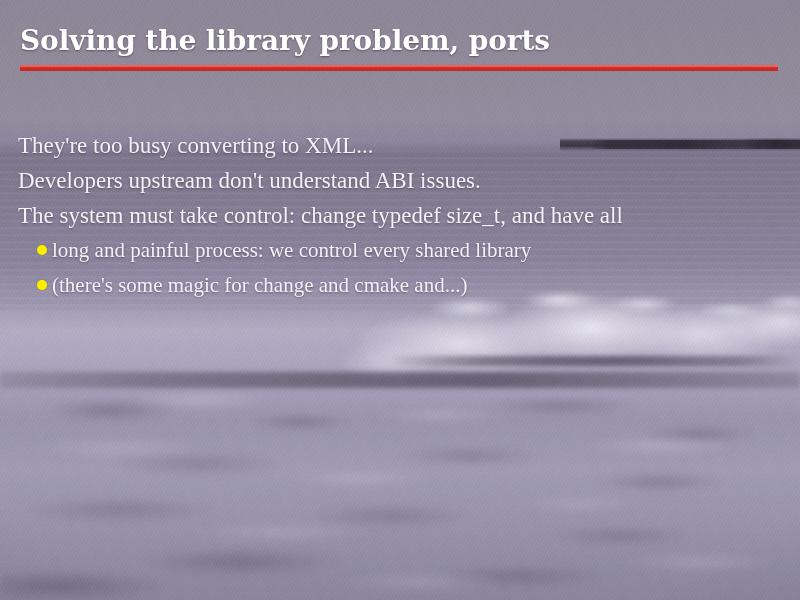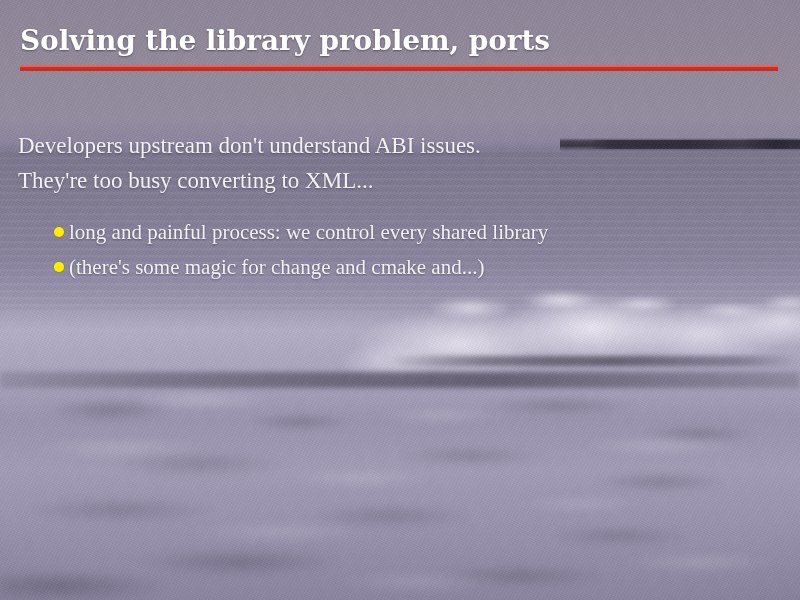--- a/index.html
+++ b/index.html
@@ -198,21 +198,21 @@
   }
   .para-line {
     font-size: 23px;
     line-height: 35px;
     color: #f4f2f6;
     white-space: nowrap;
     text-shadow: 0 1px 2px rgba(40,36,50,0.45);
   }
 
   .bullet-list {
-    margin: 17px;
+    margin: 0;
     padding: 0;
     list-style: none;
     position: relative;
     top: 0px;
   }
   .bullet-item {
     position: relative;
     padding-left: 34px;
     font-size: 21px;
     line-height: 35px;
@@ -250,22 +250,23 @@
   <div class="bg-layer bg-vignette"></div>
 
   <div class="content">
 
     <div class="slide-title">Solving the library problem, ports</div>
 
     <div class="title-rule"></div>
 
     <div class="body-block">
 
+      <div class="para-line">They're too busy converting to XML...</div>
       <div class="para-line">Developers upstream don't understand ABI issues.</div>
-      <div class="para-line">They're too busy converting to XML...</div>
+      <div class="para-line">The system must take control: change typedef size_t, and have all</div>
 
       <ul class="bullet-list">
         <li class="bullet-item">
           <span class="bullet-dot"></span>
           <span>long and painful process: we control every shared library</span>
         </li>
         <li class="bullet-item">
           <span class="bullet-dot"></span>
         </li>
         <li class="bullet-item">

